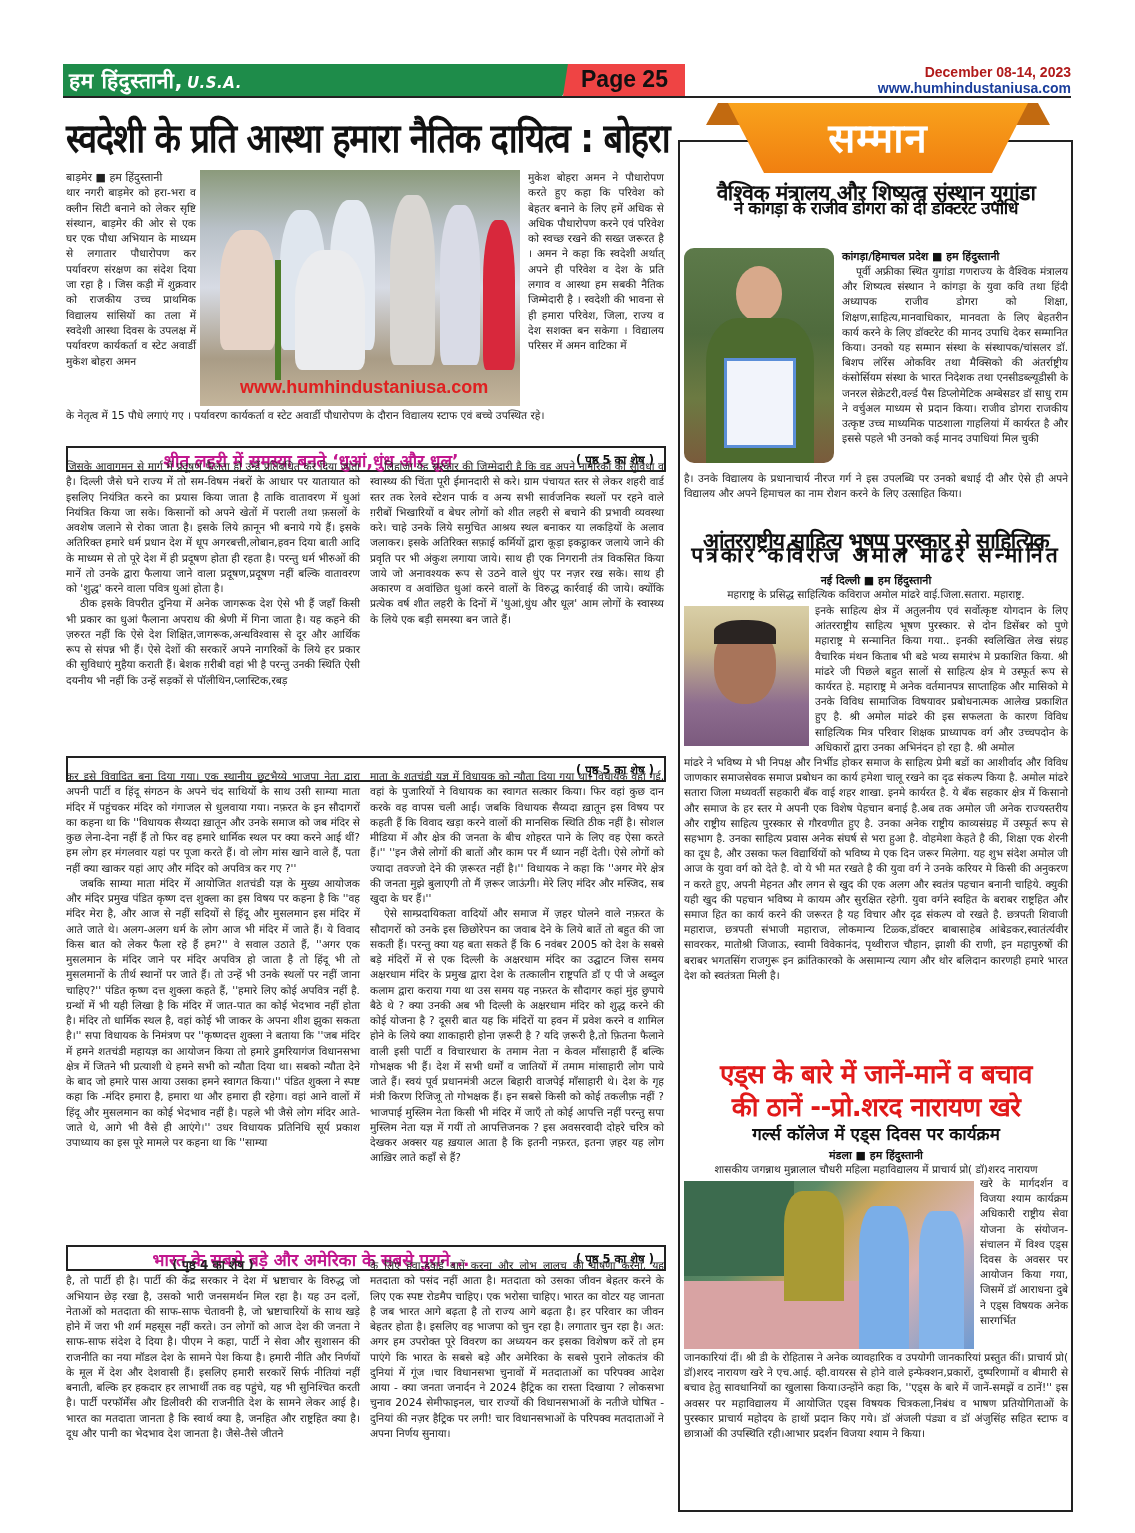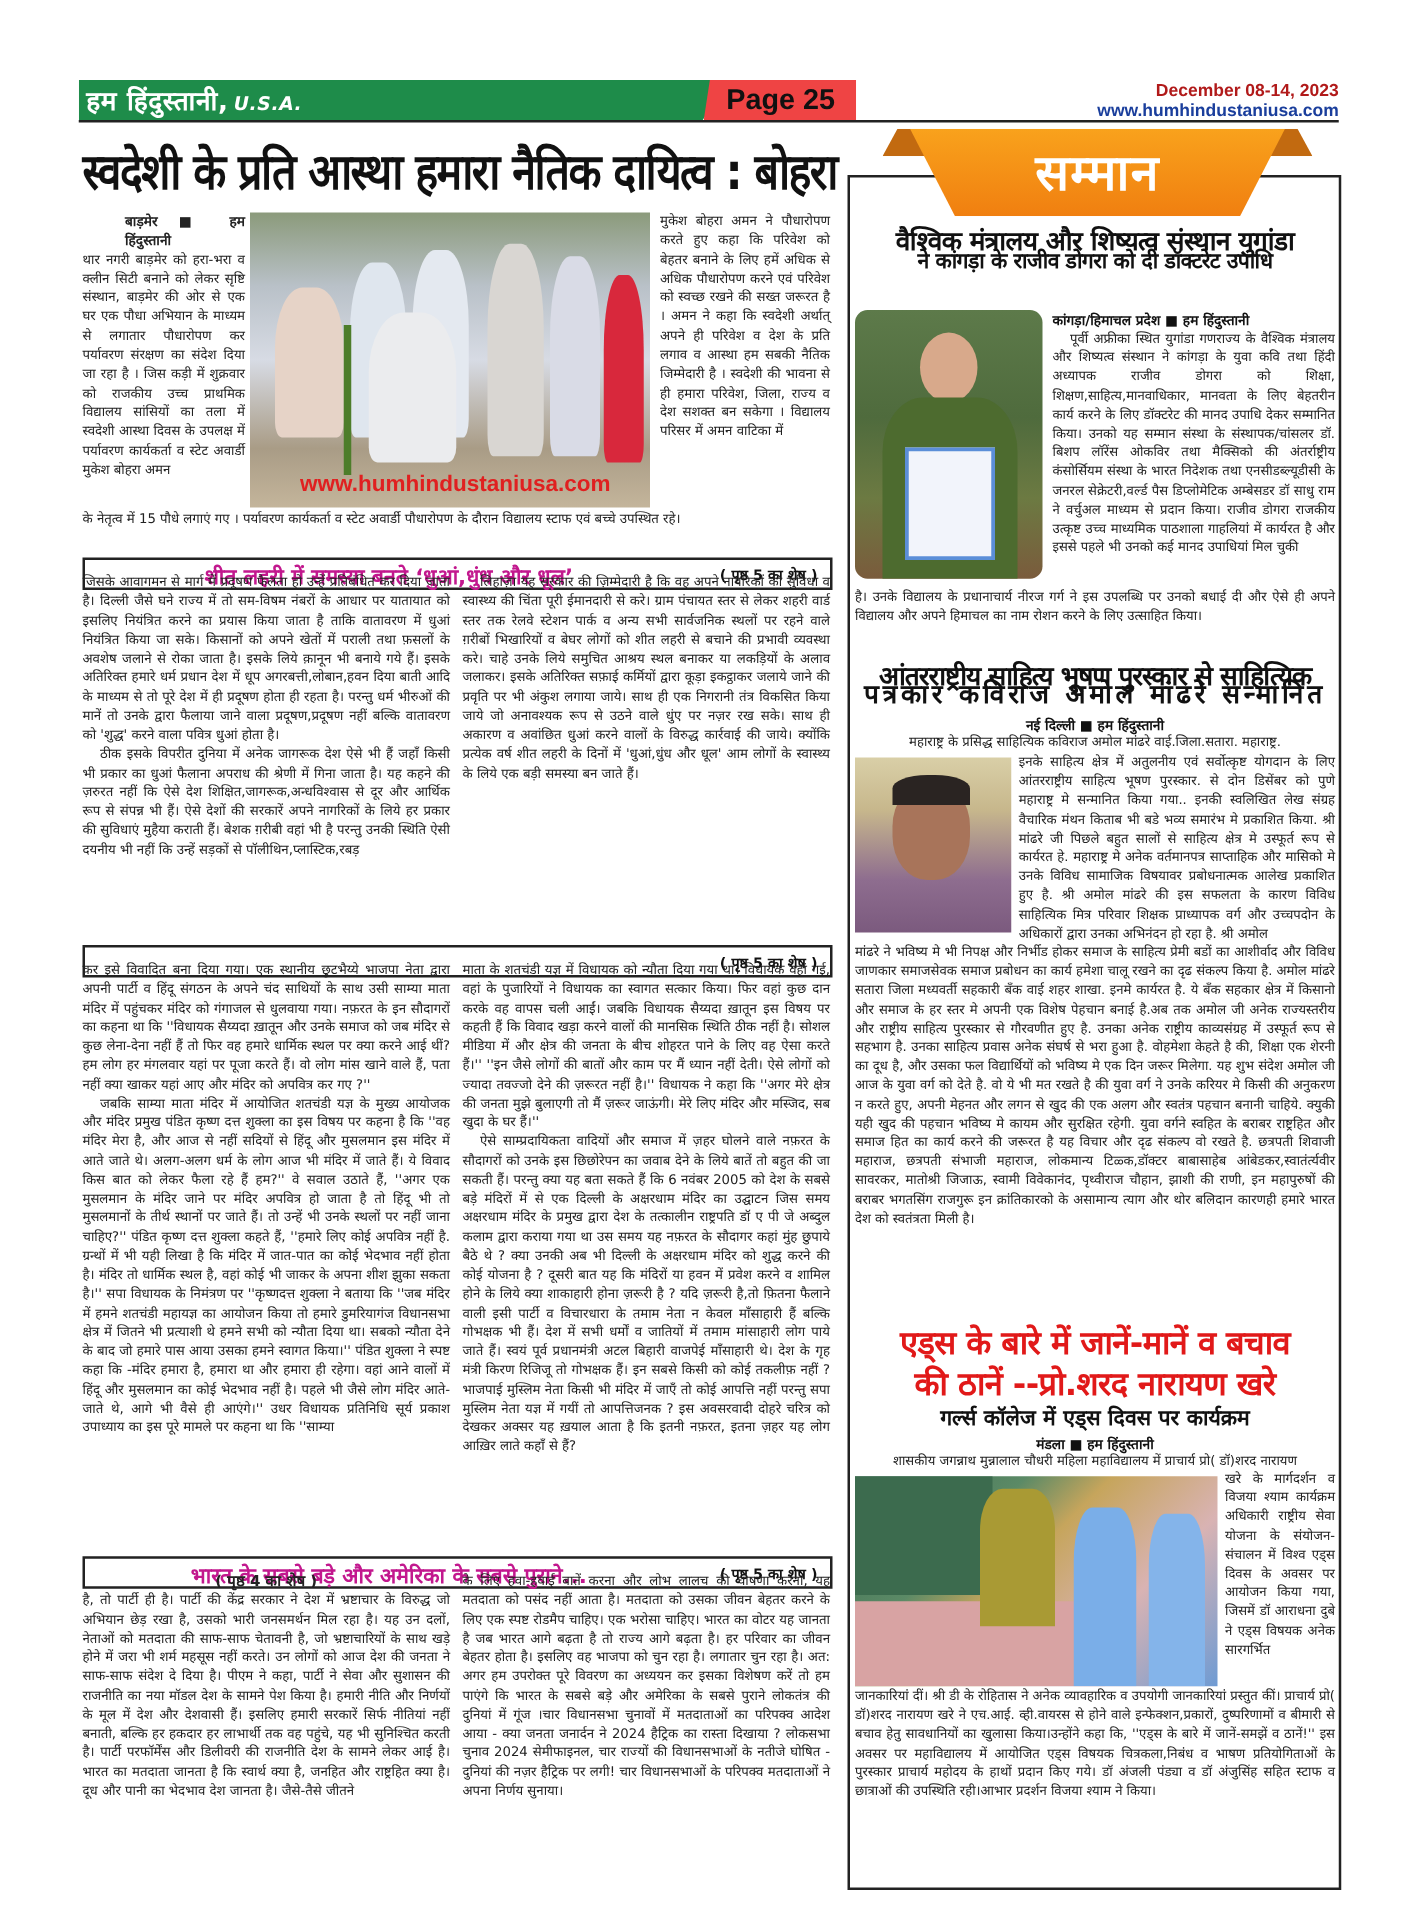--- a/index.html
+++ b/index.html
@@ -20,21 +20,21 @@
   .mast-date { position: absolute; right: 0; top: 0; font-family: "Liberation Sans", sans-serif; font-weight: bold; font-size: 14px; color: #b11a1a; }
   .mast-url { position: absolute; right: 0; top: 16px; font-family: "Liberation Sans", sans-serif; font-weight: bold; font-size: 14px; color: #1a3e9c; }
 
   
   .main-headline { position: absolute; left: 66px; top: 110px; width: 600px; height: 56px; font-weight: bold;
     font-size: 40px; color: #111; letter-spacing: -1.5px; line-height: 56px; white-space: nowrap;
     transform: scaleX(0.86); transform-origin: left center; }
 
   
   .lead { position: absolute; font-size: 10.6px; line-height: 15.3px; text-align: justify; color: #222; }
-  .dateline { font-weight: bold; font-size: 11px; display: block; margin-left: 34px; }
+  .dateline { font-weight: normal; font-size: 11px; display: block; }
   .photo { position: absolute; overflow: hidden; }
   .photo-kids { left: 200px; top: 170px; width: 320px; height: 236px;
     background: linear-gradient(180deg, #8b9a7b 0%, #b9c1c8 25%, #d7dbe4 50%, #a99c86 80%, #c4b59b 100%); }
   .kid { position: absolute; border-radius: 40% 40% 10% 10%; }
   .watermark { position: absolute; left: 40px; bottom: 8px; font-family: "Liberation Sans", sans-serif; font-weight: bold; font-size: 18px; color: #e02020; }
 
   .caption-line { position: absolute; left: 66px; top: 408px; width: 600px; font-size: 10.6px; line-height: 14px; color: #222; white-space: nowrap; }
 
   
   .sec-box { position: absolute; left: 66px; width: 600px; height: 26px; border: 2px solid #222; margin-top: 18px; }

